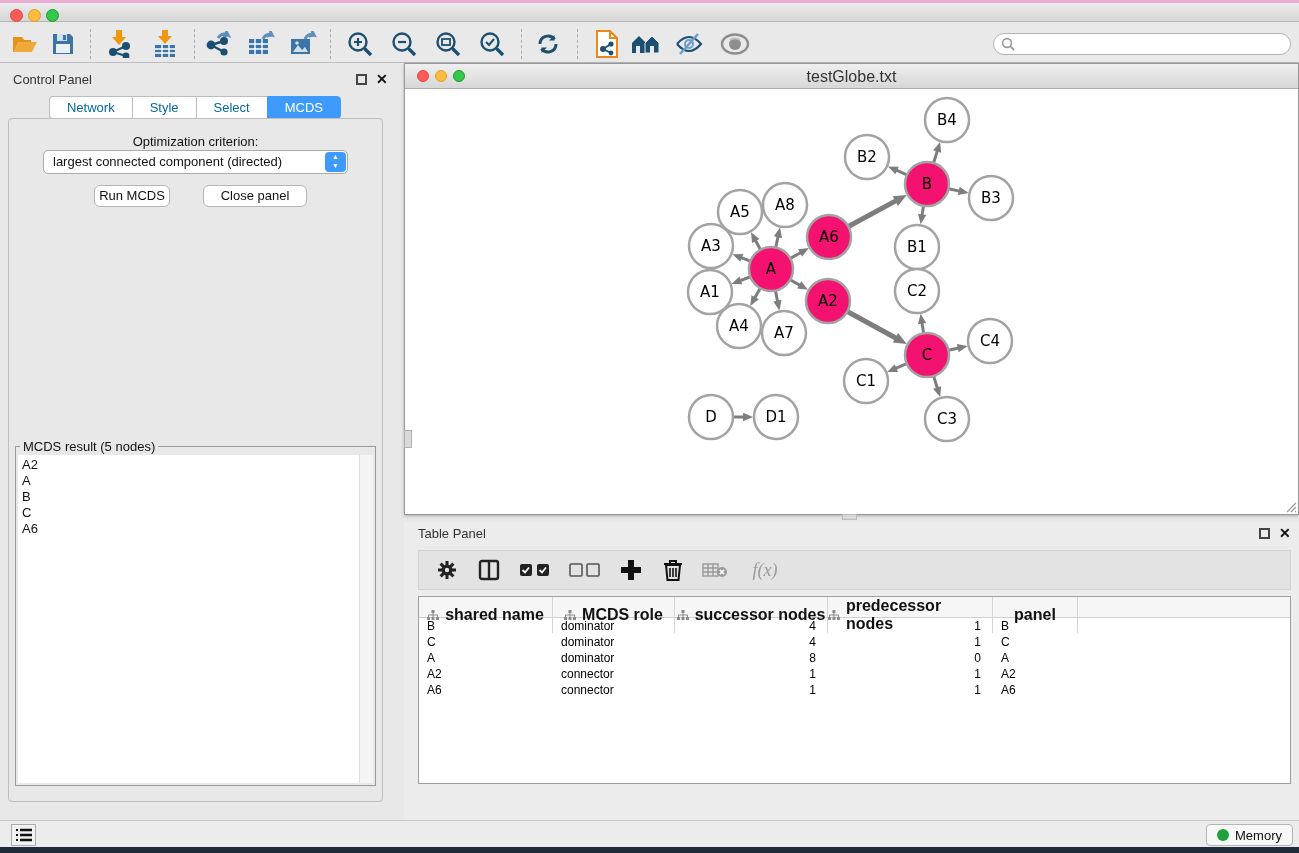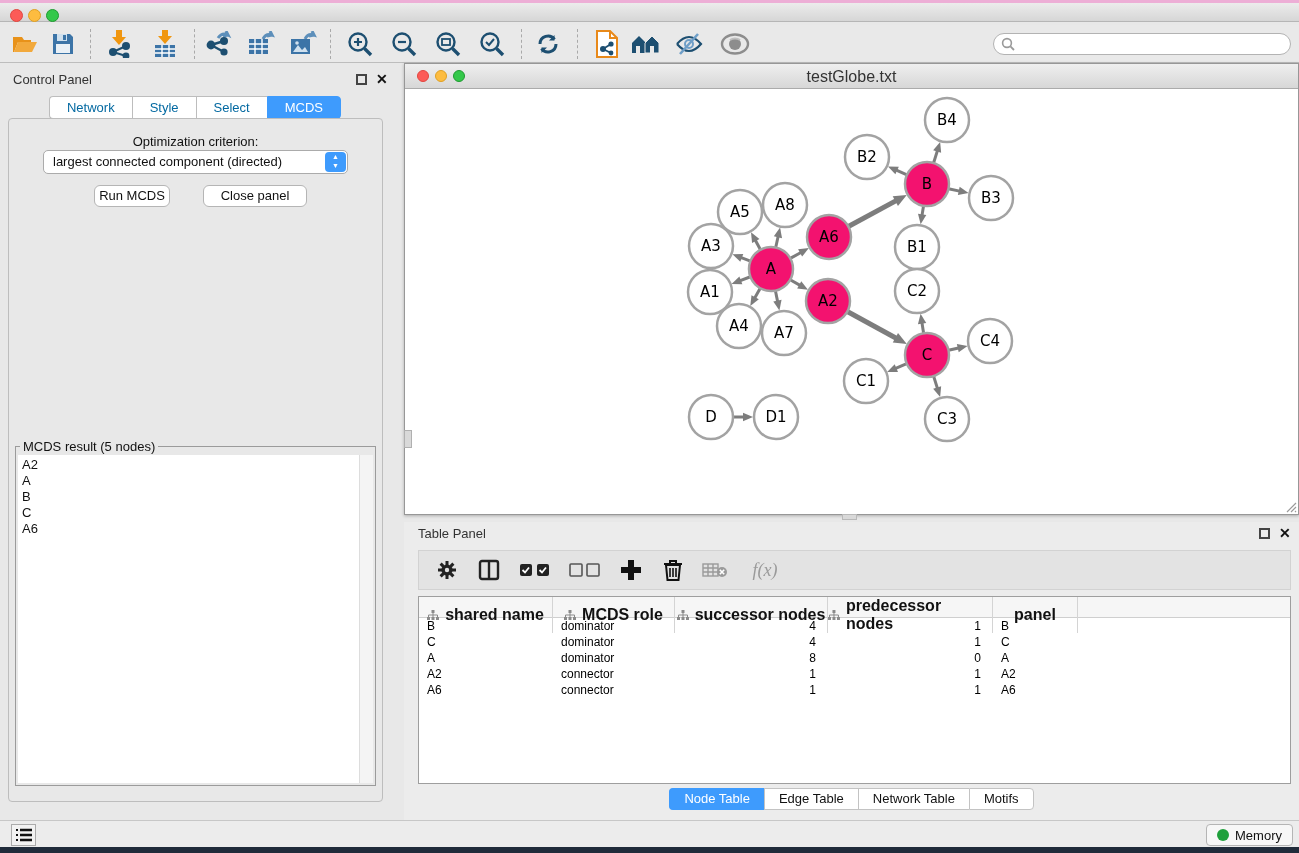--- a/index.html
+++ b/index.html
@@ -585,26 +585,20 @@
           <div class="c-left">A6</div>
           <div class="c-left">connector</div>
           <div class="c-right">1</div>
           <div class="c-right">1</div>
           <div class="c-left">A6</div>
           <div></div>
         </div>
       </div>
   </div>
 
-  <div id="tp-tabs" class="abs">
-      <div class="tp-tab sel">Node Table</div>
-      <div class="tp-tab">Edge Table</div>
-      <div class="tp-tab">Network Table</div>
-      <div class="tp-tab">Motifs</div>
-    </div>
 </div>
 
 <div id="statusbar" class="abs">
   <div id="list-btn" class="abs">
     <svg width="16" height="14" viewBox="0 0 16 14">
         <g stroke="#111" stroke-width="2.4">
           <path d="M4 2 h12 M4 7 h12 M4 12 h12"></path>
         </g>
         <g fill="#111">
           <rect x="0" y="1" width="2" height="2"></rect>

